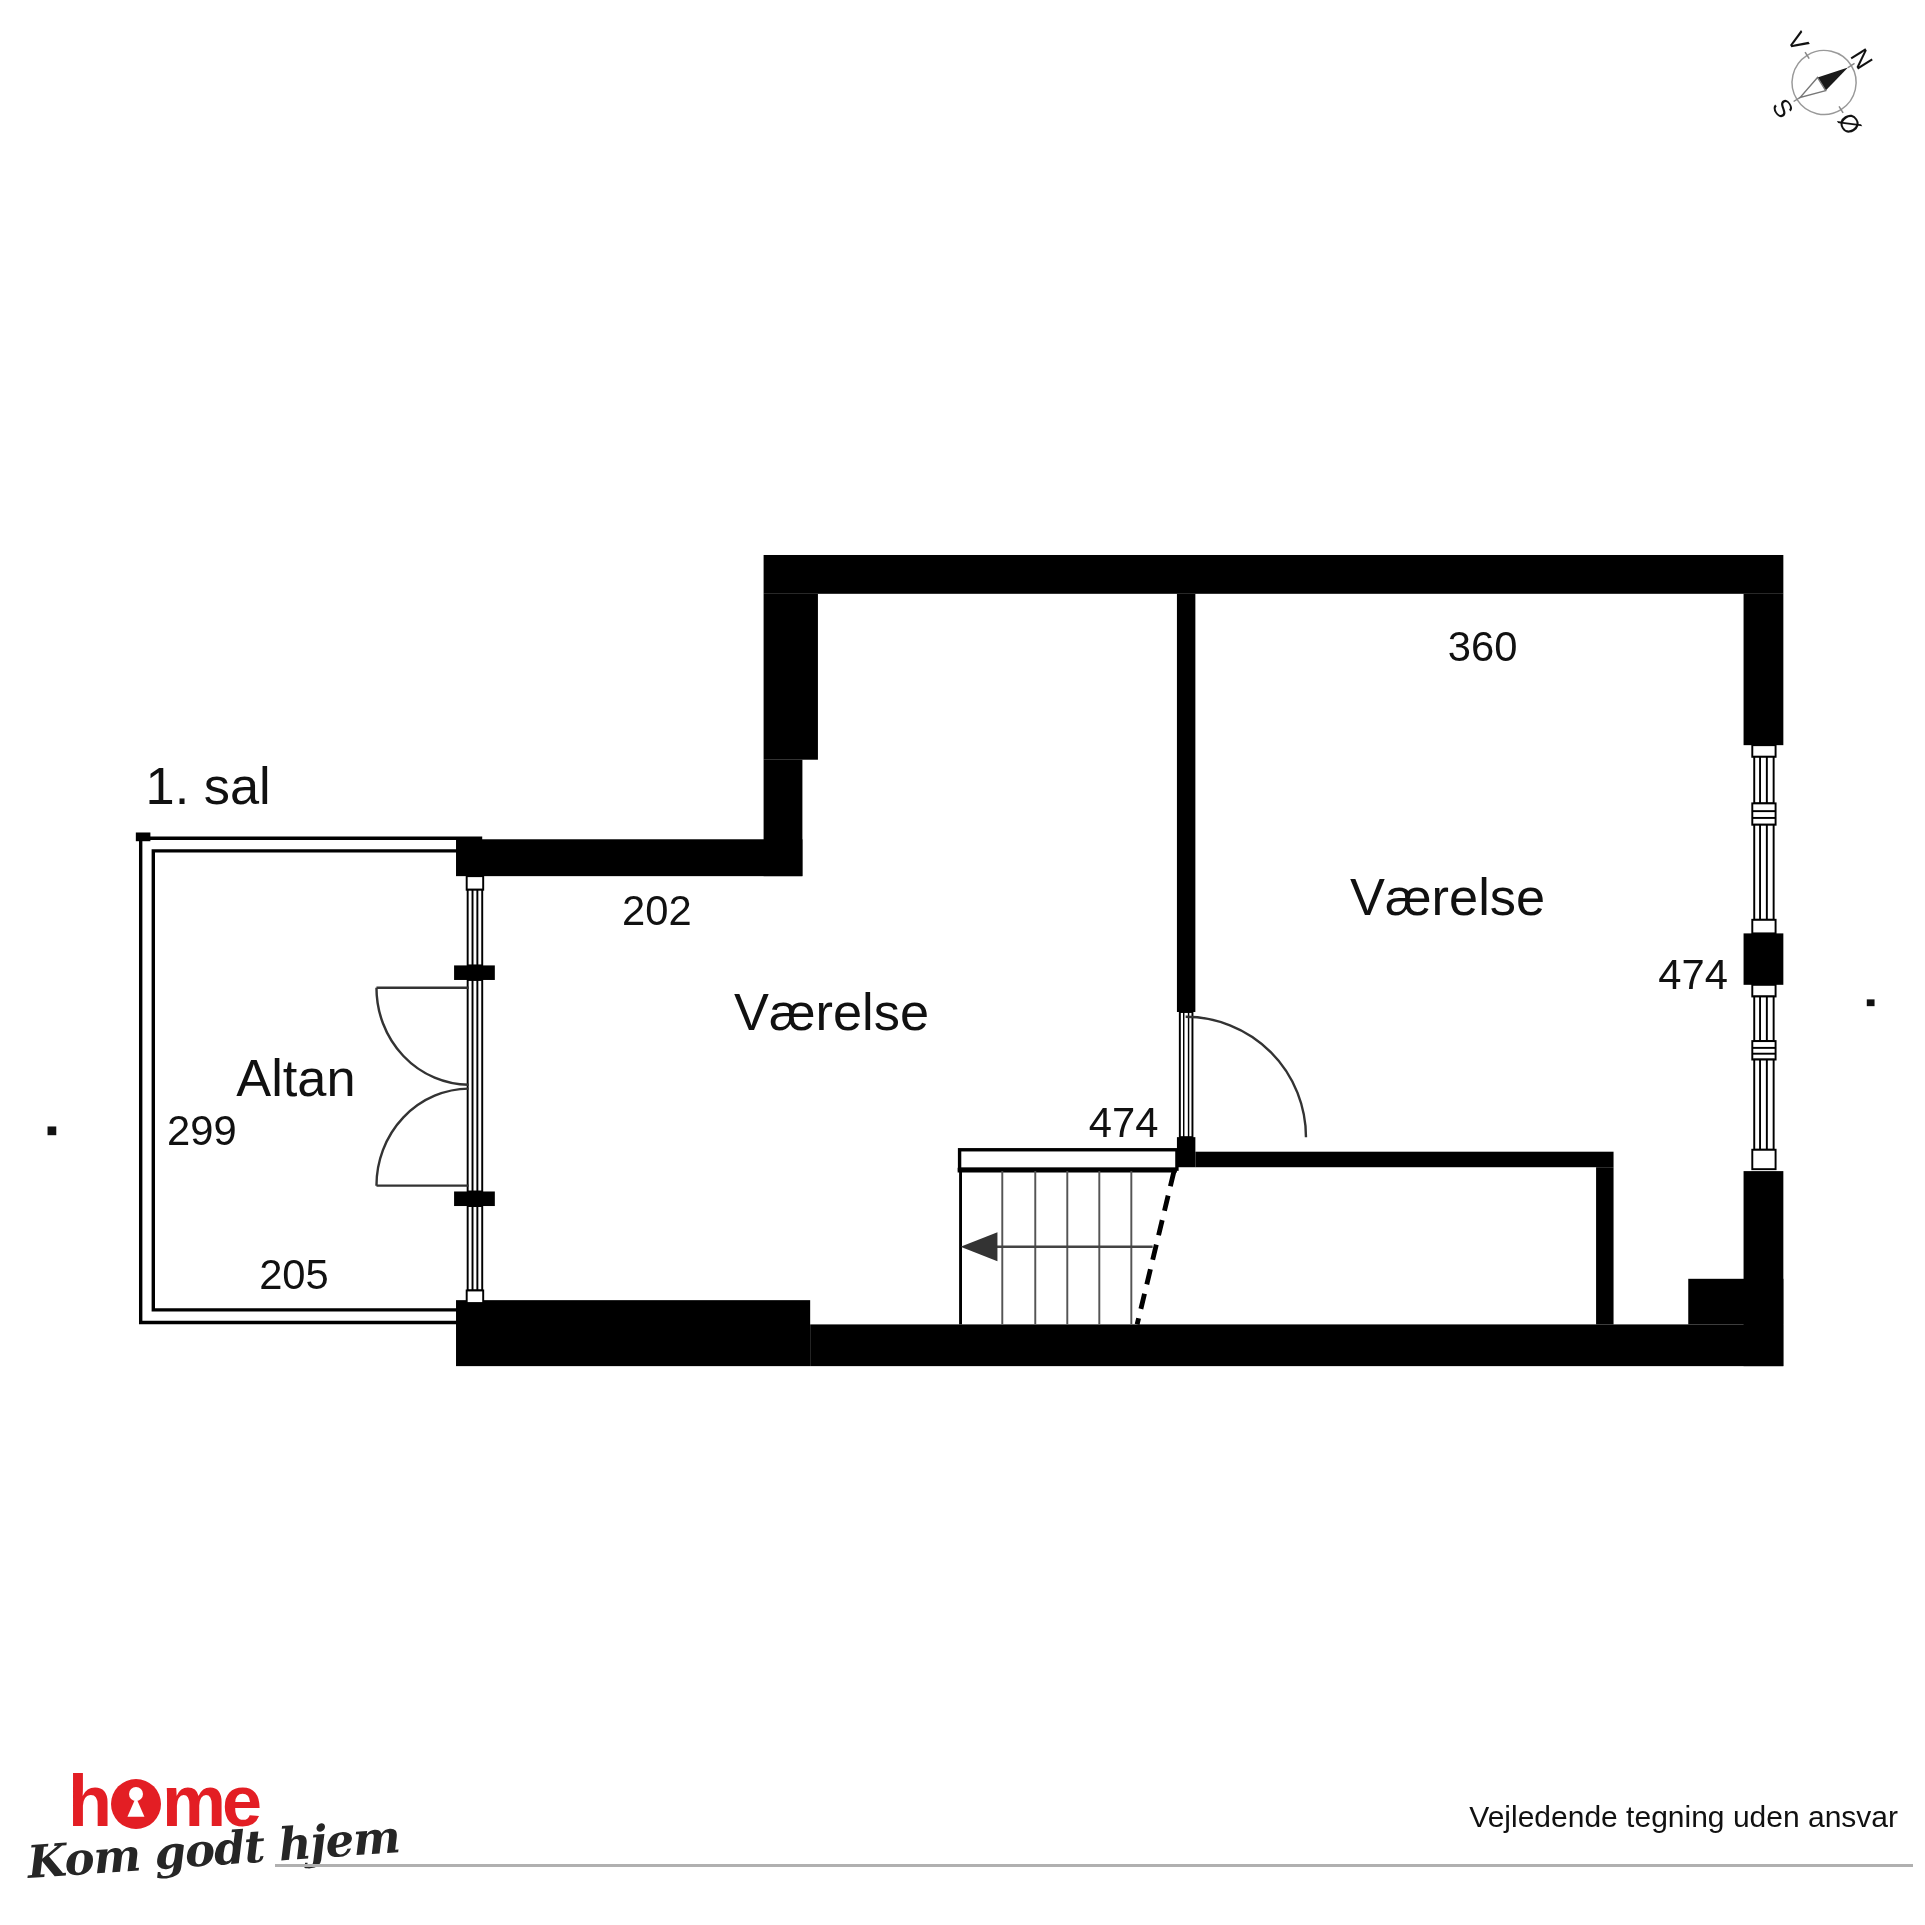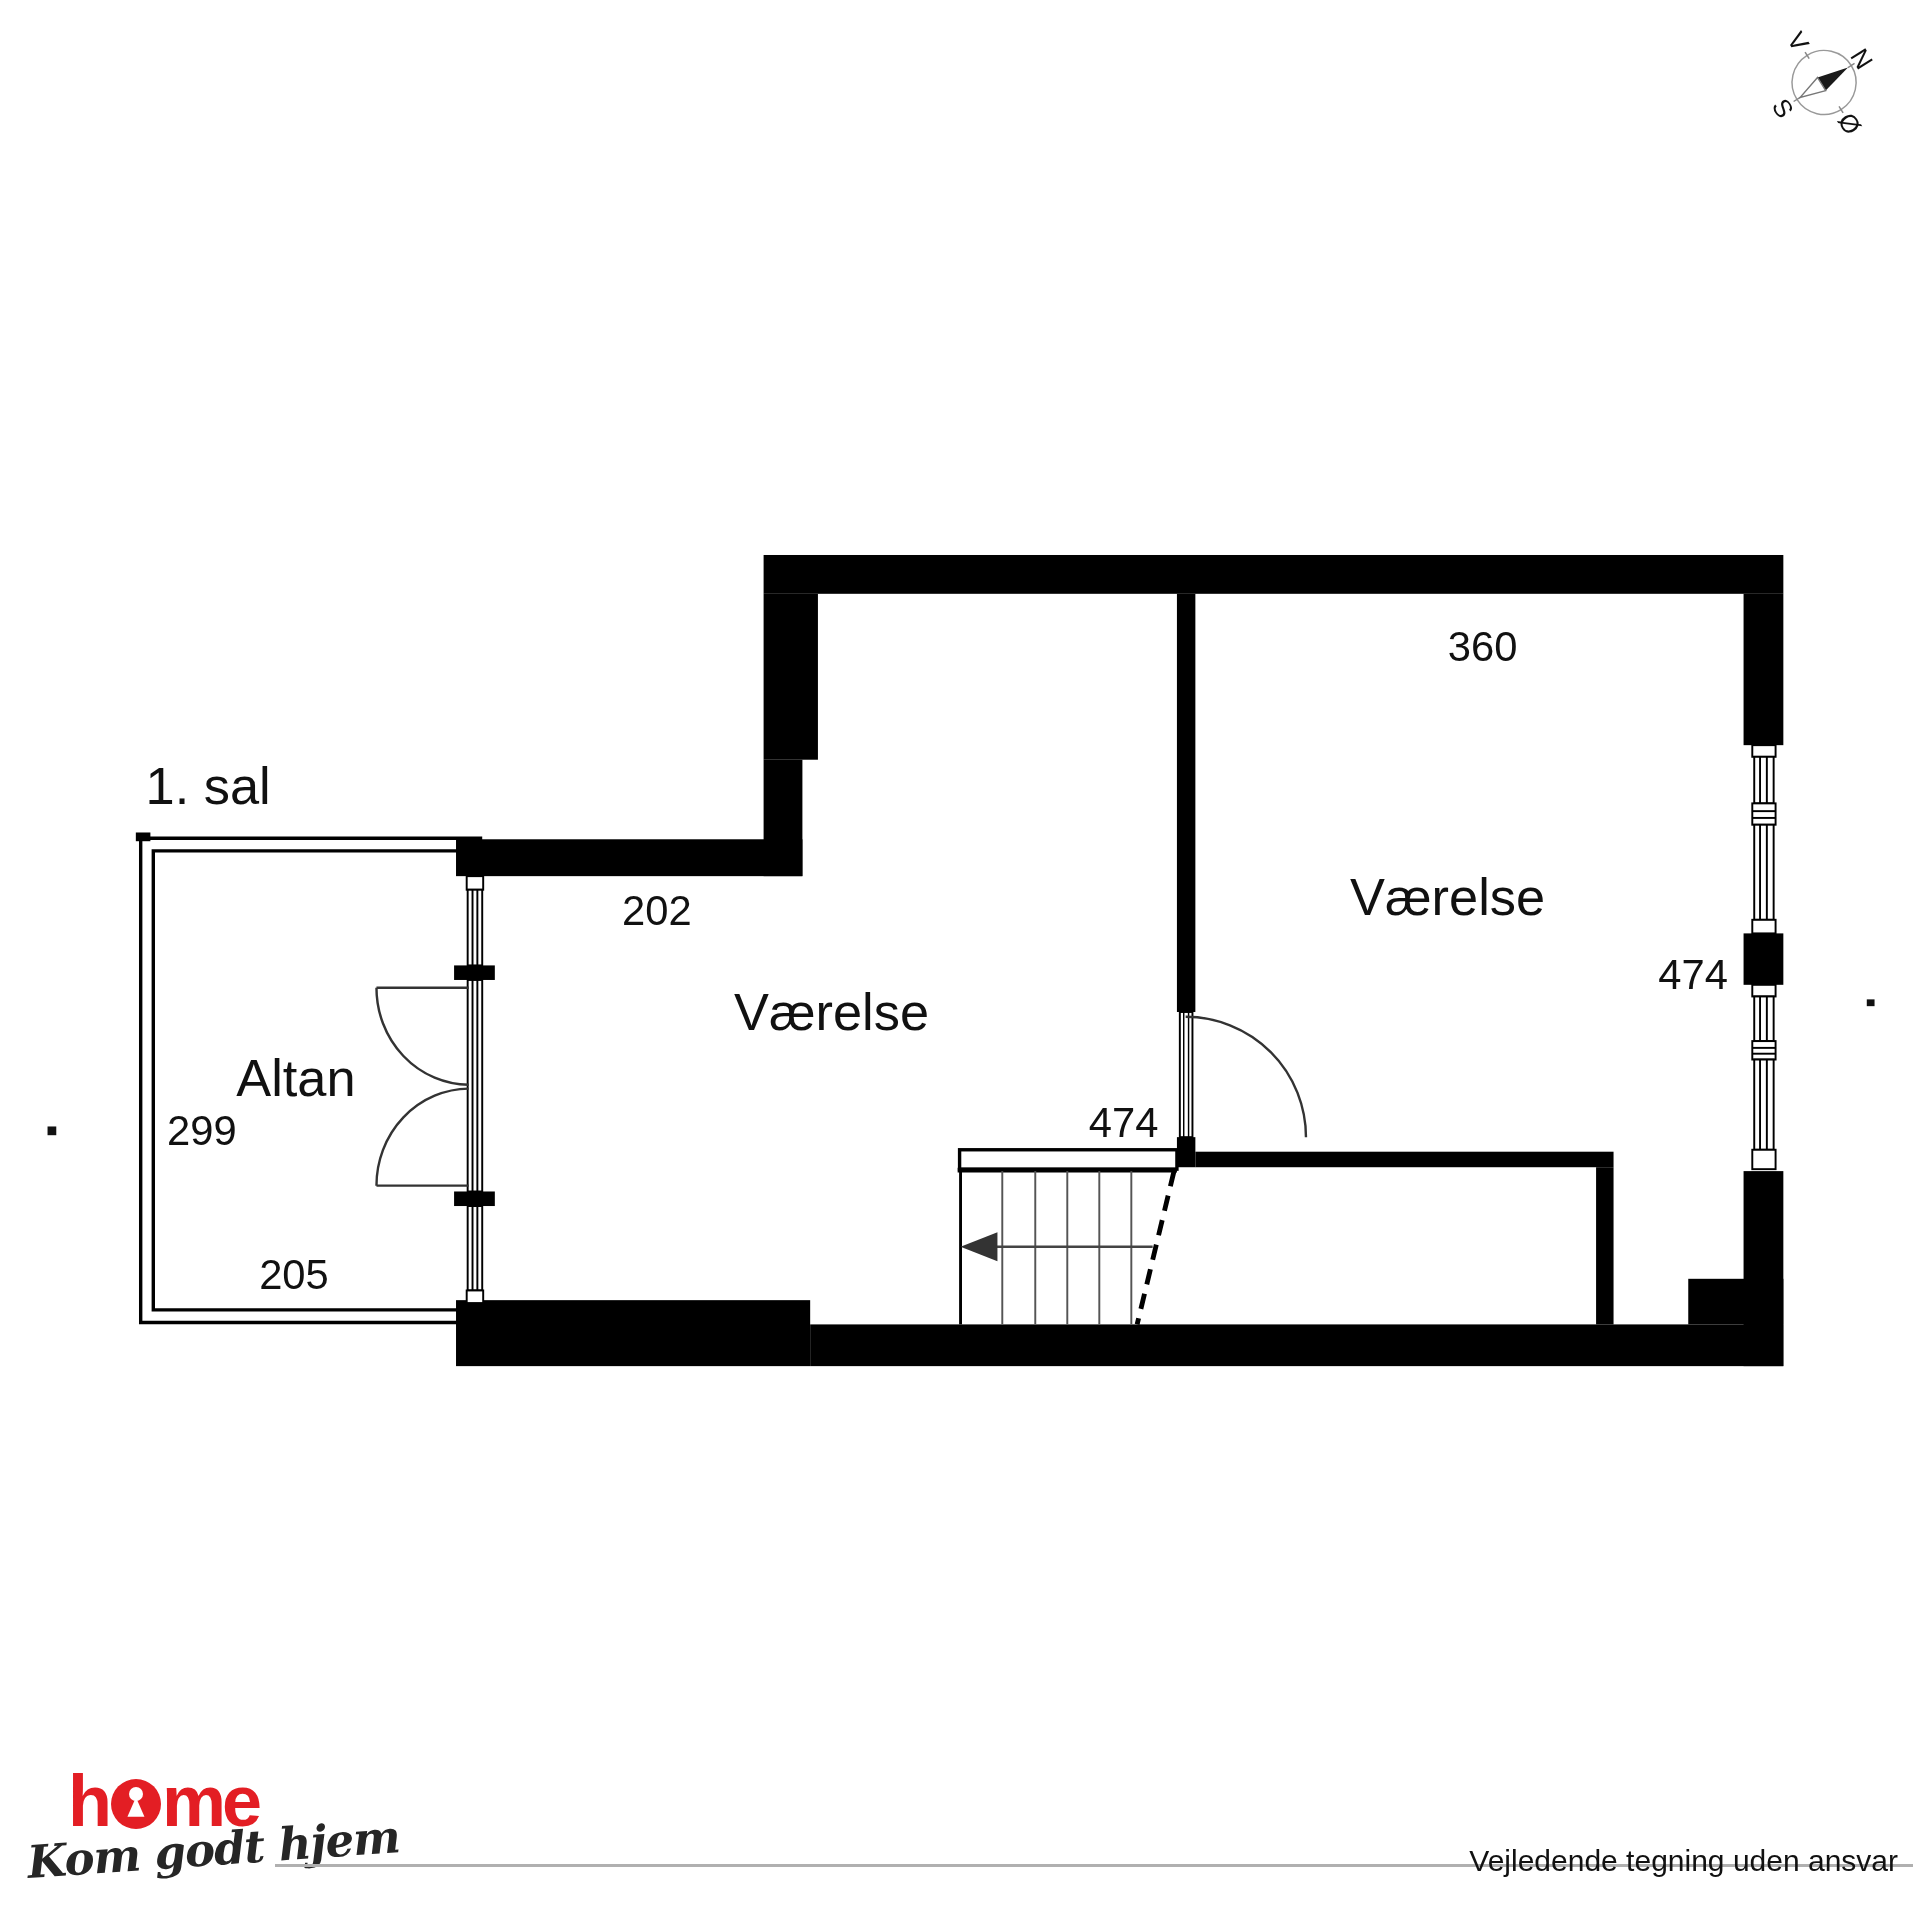--- a/index.html
+++ b/index.html
@@ -41,21 +41,21 @@
     position:absolute; left:27px; top:1826px; width:291px;
     font-family:"DejaVu Serif", serif; font-style:italic; font-weight:600;
     font-size:45px; color:#262626; transform:rotate(-4deg);
     letter-spacing:-1px; white-space:nowrap;
   }
   .rule-line {
     position:absolute; left:275px; top:1864px; width:1638px; height:2.9px;
     background:var(--rule);
   }
   .disclaimer {
-    position:absolute; right:27px; top:1844px; font-size:30px; color:#111;
+    position:absolute; right:27px; top:1800px; font-size:30px; color:#111;
     white-space:nowrap;
     text-align:right;
   }
 </style>
 </head>
 <body>
 
 <div class="page">
 
   <svg viewBox="0 0 1984 1984" width="1925" height="1925">

